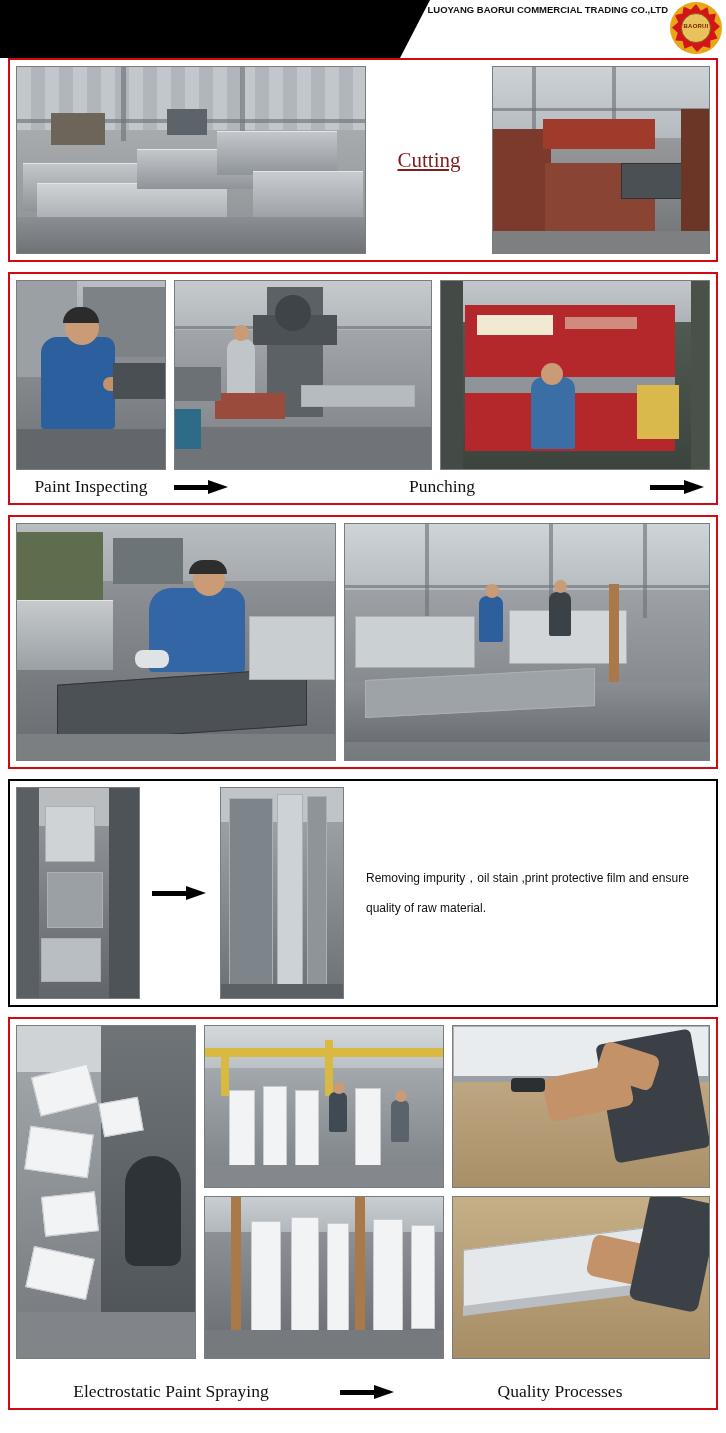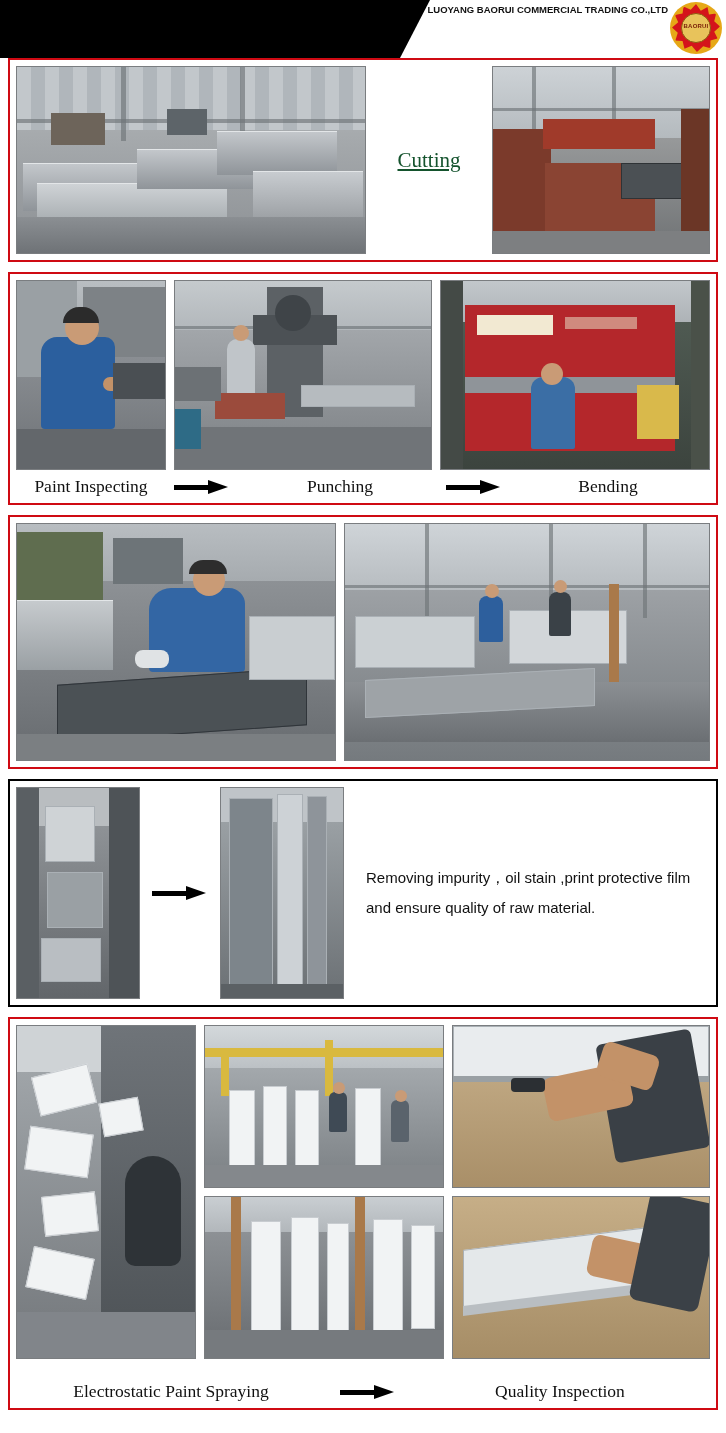--- a/index.html
+++ b/index.html
@@ -123,21 +123,21 @@
     background: #8e9195;
     border: 1px solid #7a7d80;
   }
 
   .label-cell {
     display: flex;
     align-items: center;
     justify-content: center;
     font-family: "Liberation Serif", serif;
     font-size: 21px;
-    color: #14532d;
+    color: #7f1d1d;
   }
   .label-underline { text-decoration: underline; }
 
   .caption-row {
     display: flex;
     align-items: center;
     margin-top: 6px;
   }
   .caption {
     font-family: "Liberation Serif", serif;
@@ -164,21 +164,21 @@
     position: absolute;
     left: 34px; top: 0;
     width: 0; height: 0;
     border-top: 7px solid transparent;
     border-bottom: 7px solid transparent;
     border-left: 20px solid #000;
   }
 
   .text-block {
     font-family: "Liberation Sans", sans-serif;
-    font-size: 15px;
+    font-size: 12px;
     line-height: 30px;
     color: #111;
     padding-left: 14px;
     padding-right: 6px;
     display: flex;
     align-items: center;
   }
   .floor { position:absolute; left:0; right:0; bottom:0; height:58%; background: linear-gradient(#9a9ea2, #74787c); }
   .beam { position:absolute; background:#6f7478; opacity:.65; }
   .stack { position:absolute; background: linear-gradient(#c3c7cb, #8f9499); border-top:1px solid #e3e6e8; }
@@ -297,21 +297,20 @@
         <div class="dk" style="left:0; top:0; width:22px; height:100%; background:#444a46;"></div>
         <div class="dk" style="right:0; top:0; width:18px; height:100%; background:#4a5149;"></div>
       </div>
     </div>
 
     <div class="caption-row">
       <div class="caption" style="width:150px;">Paint Inspecting</div>
       <div class="arrow" style="margin:0 8px;"></div>
       <div class="caption" style="flex:1;">Punching</div>
       <div class="arrow" style="margin:0 4px;"></div>
-      <div class="caption" style="flex:1;">Bending</div>
     </div>
   </div>
 
   <div class="panel">
     <div class="row" style="height:238px;">
       <div class="photo" style="width:320px;">
         <div class="roofline" style="height:24%; background:linear-gradient(#b8bdc1,#a6abaf);"></div>
         <div class="floor" style="height:76%; background:linear-gradient(#8d9195,#676b6f);"></div>
         <div class="machine" style="left:0; top:8px; width:86px; height:70px; background:#5f6d4f;"></div>
         <div class="machine" style="left:96px; top:14px; width:70px; height:46px; background:#6d7478;"></div>
@@ -433,17 +432,17 @@
           <div class="dk" style="left:10px; top:96px; width:210px; height:10px; background:#b9bec2; transform:skewY(-7deg);"></div>
           <div class="hand" style="left:136px; top:44px; width:76px; height:42px; transform:rotate(12deg);"></div>
           <div class="dk" style="right:0; top:0; width:70px; height:110px; background:#3b4147; transform:rotate(12deg); border-radius:8px;"></div>
         </div>
       </div>
     </div>
 
     <div class="footer-caption">
       <div class="caption" style="width:310px;">Electrostatic Paint Spraying</div>
       <div class="arrow" style="margin:0 14px;"></div>
-      <div class="caption" style="flex:1;">Quality Inspection</div>
+      <div class="caption" style="flex:1;">Quality Processes</div>
     </div>
   </div>
 
 </div>
 
 </body></html>

